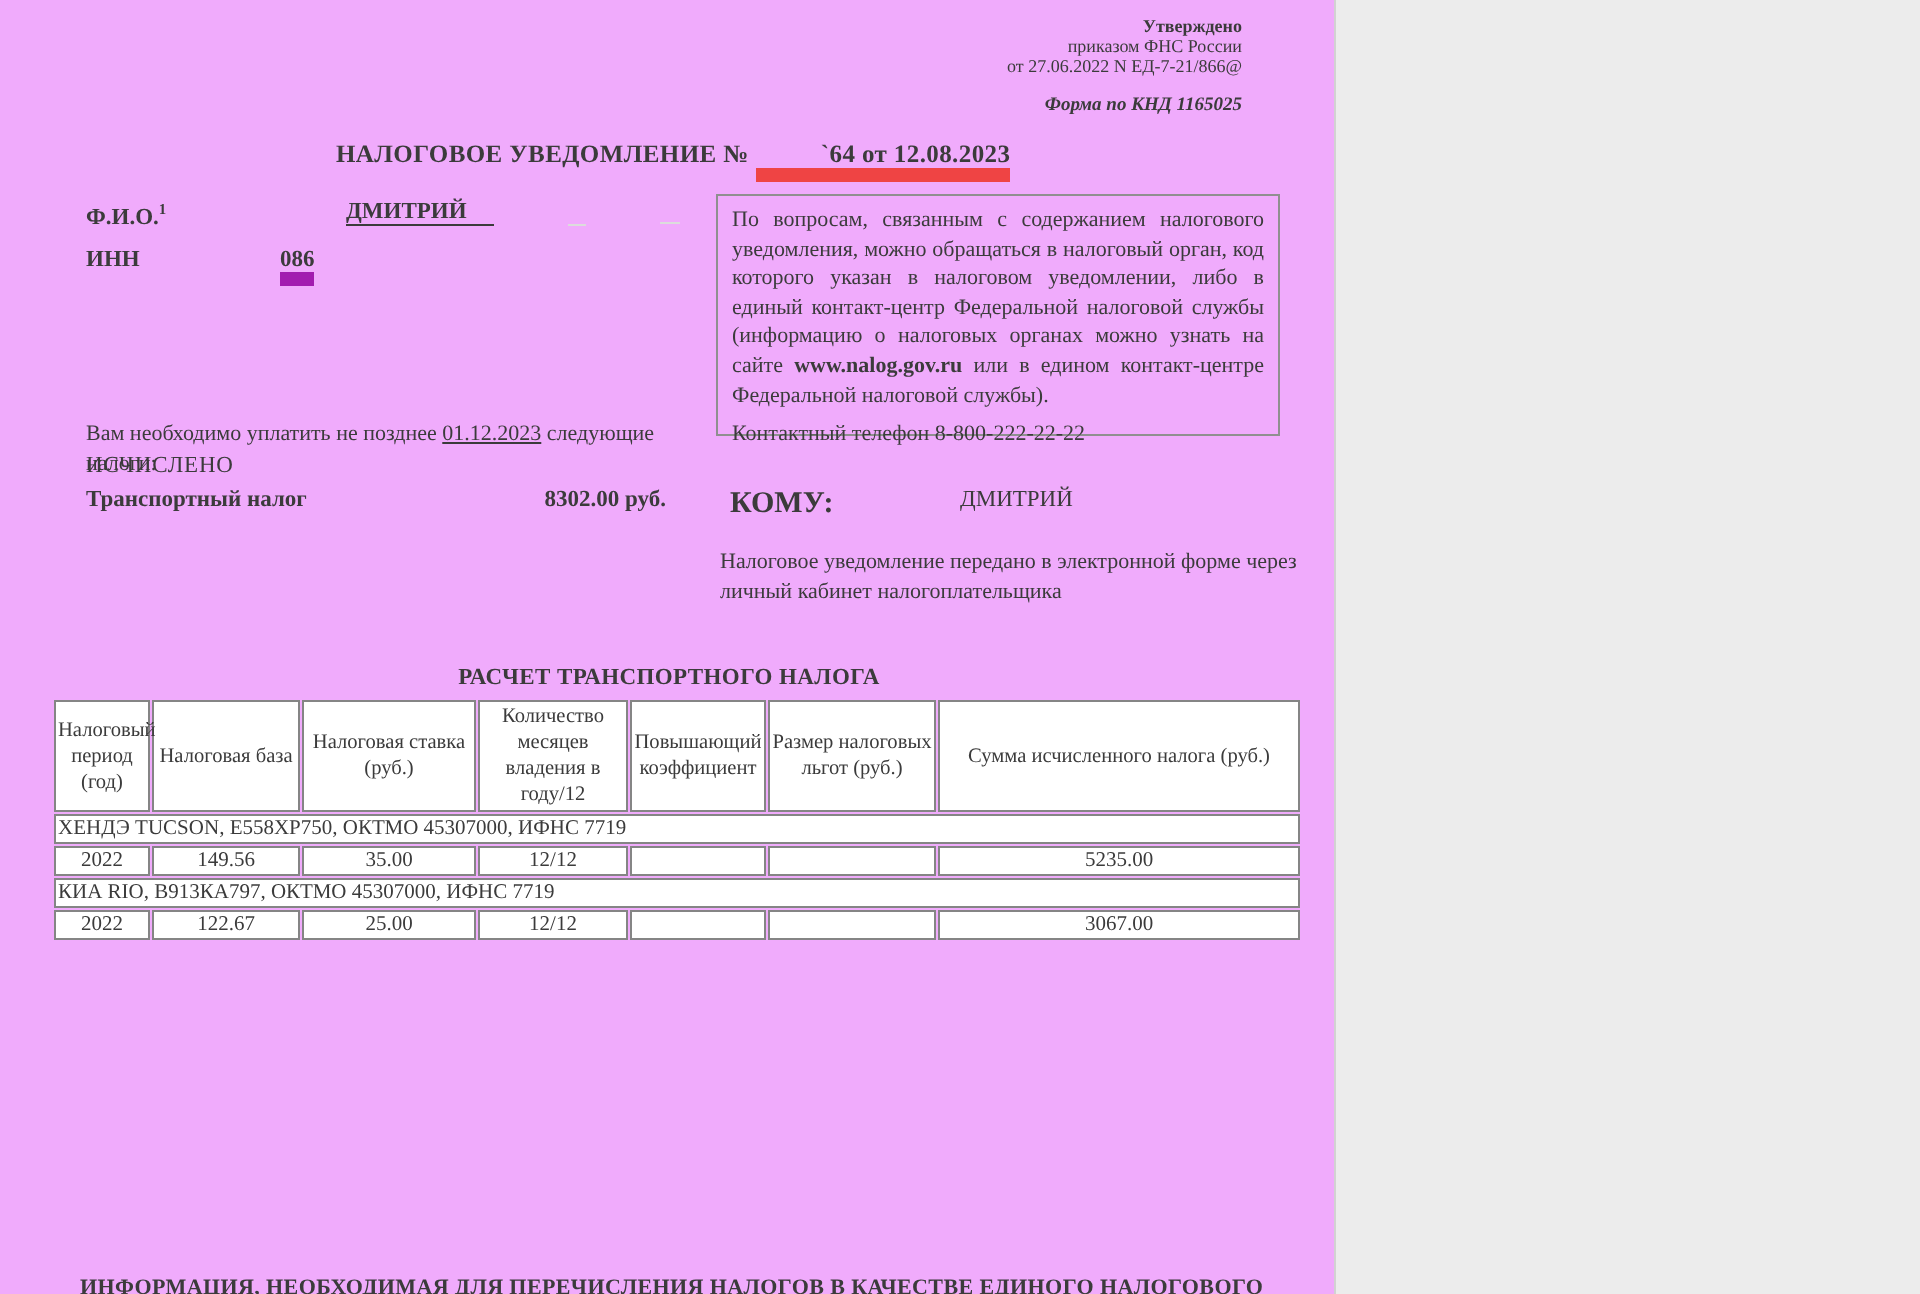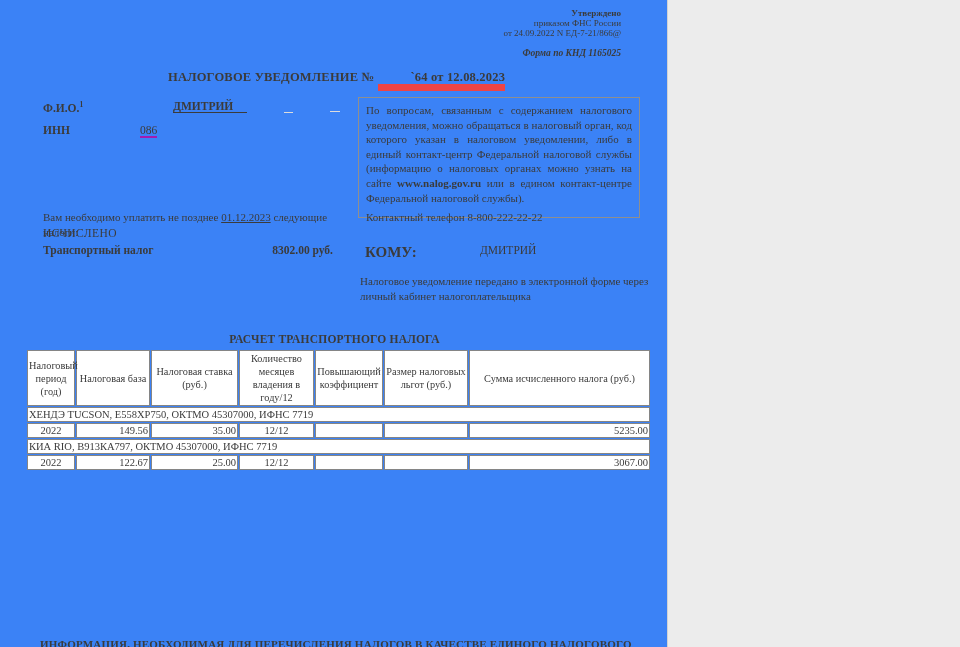--- a/index.html
+++ b/index.html
@@ -6,21 +6,21 @@
   html, body {
     width: 960px; height: 647px;
     overflow: hidden;
     background: #ececec;
     font-family: "Liberation Serif", "DejaVu Serif", serif;
     color: #3b3b3b;
   }
   .page {
     position: absolute; left: 0; top: 0;
     width: 668px; height: 647px;
-    background: #3b82f6;
+    background: #f0abfc;
     border-right: 1px solid #d2d2d2;
   }
   
   .approval {
     position: absolute; top: 8px; right: 46px;
     text-align: right; font-size: 9px; line-height: 10px;
   }
   .approval .b { font-weight: bold; }
   .form-code {
     position: absolute; top: 48px; right: 46px;
@@ -40,22 +40,22 @@
   .fio-label { position: absolute; top: 100px; left: 43px; font-size: 11.5px; font-weight: bold; }
   .fio-label sup { font-size: 7.5px; }
   .fio-value {
     position: absolute; top: 100px; left: 173px;
     font-size: 11.5px; font-weight: bold;
     border-bottom: 1px solid #3b3b3b; padding-right: 14px;
   }
   .inn-label { position: absolute; top: 124px; left: 43px; font-size: 11.5px; font-weight: bold; }
   .inn-value {
     position: absolute; top: 124px; left: 140px;
-    font-size: 11.5px; font-weight: normal;
-    border-bottom: 2px solid #a21caf;
+    font-size: 11.5px; font-weight: bold;
+    border-bottom: 7px solid #a21caf;
   }
   .artifact { position: absolute; height: 1px; background: #dcdcdc; }
   .artifact.a1 { top: 112px; left: 284px; width: 9px; }
   .artifact.a2 { top: 111px; left: 330px; width: 10px; }
   
   .contact-box {
     position: absolute; top: 97px; left: 358px;
     width: 282px; height: 121px;
     border: 1px solid #8f8f8f;
     padding: 5px 7px 0 7px;
@@ -101,37 +101,37 @@
     padding: 1px 1px;
     background: #ffffff;
   }
   table.calc td.hdr {
     text-align: center; vertical-align: middle;
     font-size: 10.3px; line-height: 13px; height: 42px;
     padding: 1px 1px;
   }
   table.calc td.veh { text-align: left; height: 14px; }
   table.calc td.c { text-align: center; height: 14px; }
-  table.calc td.r { text-align: right; height: 14px; }
+  table.calc td.r { text-align: center; height: 14px; }
   
   .footer-cut {
     position: absolute; top: 638px; left: 40px;
     font-size: 11px; font-weight: bold; white-space: nowrap;
     letter-spacing: 0.2px;
   }
 </style>
 </head>
 <body>
 
 <div class="page">
 
   <div class="approval">
     <div class="b">Утверждено</div>
     <div>приказом ФНС России</div>
-    <div>от 24.09.2022 N ЕД-7-21/866@</div>
+    <div>от 27.06.2022 N ЕД-7-21/866@</div>
   </div>
   <div class="form-code">Форма по КНД 1165025</div>
 
   <div class="title-row">
     <span>НАЛОГОВОЕ УВЕДОМЛЕНИЕ №</span><span class="title-num">`64 от 12.08.2023</span>
   </div>
 
   <div class="fio-label">
     <span>Ф.И.О.</span><sup>1</sup>
   </div>

